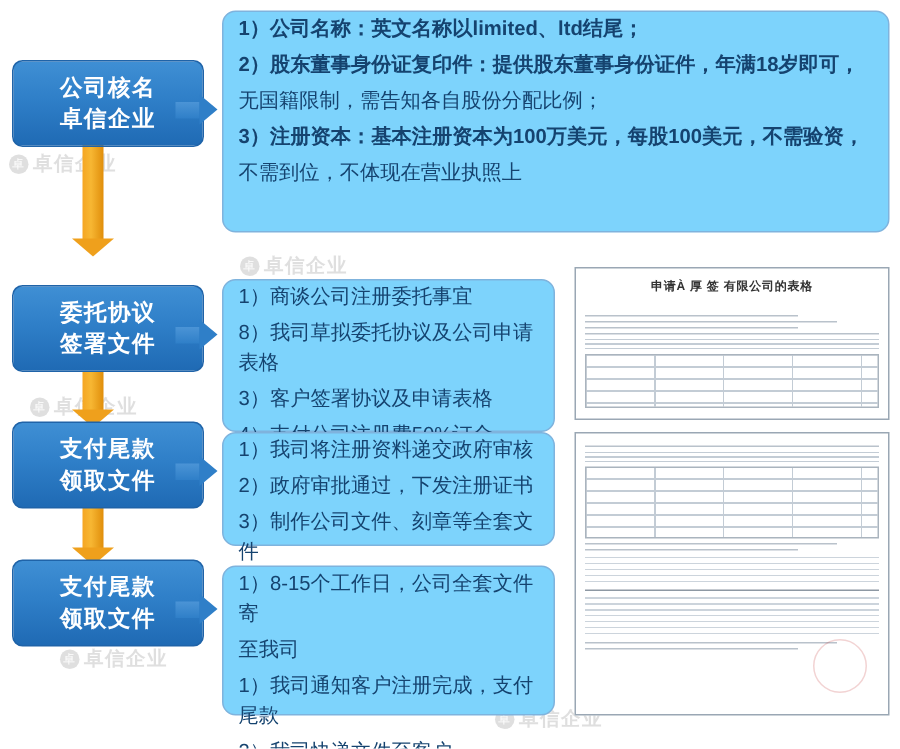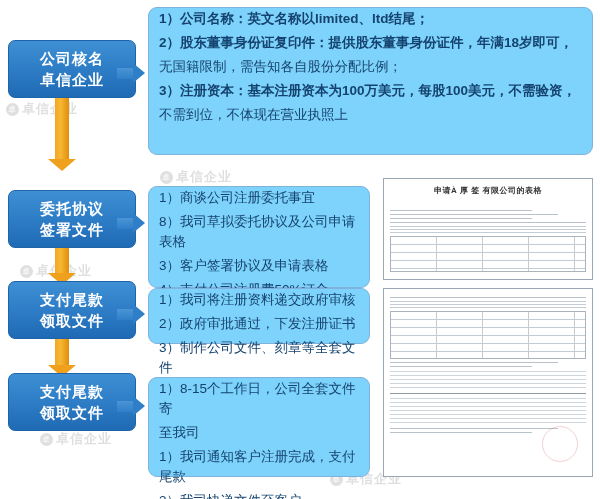--- a/index.html
+++ b/index.html
@@ -227,21 +227,21 @@
   <p>不需到位，不体现在营业执照上</p>
 </div>
 
 <div class="panel" style="left:148px; top:186px; width:222px; height:102px;">
   <p>1）商谈公司注册委托事宜</p>
   <p>8）我司草拟委托协议及公司申请表格</p>
   <p>3）客户签署协议及申请表格</p>
   <p>4）支付公司注册费50%订金</p>
 </div>
 
-<div class="panel" style="left:148px; top:288px; width:222px; height:56px;">
+<div class="panel" style="left:148px; top:288px; width:222px; height:76px;">
   <p>1）我司将注册资料递交政府审核</p>
   <p>2）政府审批通过，下发注册证书</p>
   <p>3）制作公司文件、刻章等全套文件</p>
 </div>
 
 <div class="panel" style="left:148px; top:377px; width:222px; height:100px;">
   <p>1）8-15个工作日，公司全套文件寄</p>
   <p>至我司</p>
   <p>1）我司通知客户注册完成，支付尾款</p>
   <p>3）我司快递文件至客户</p>

